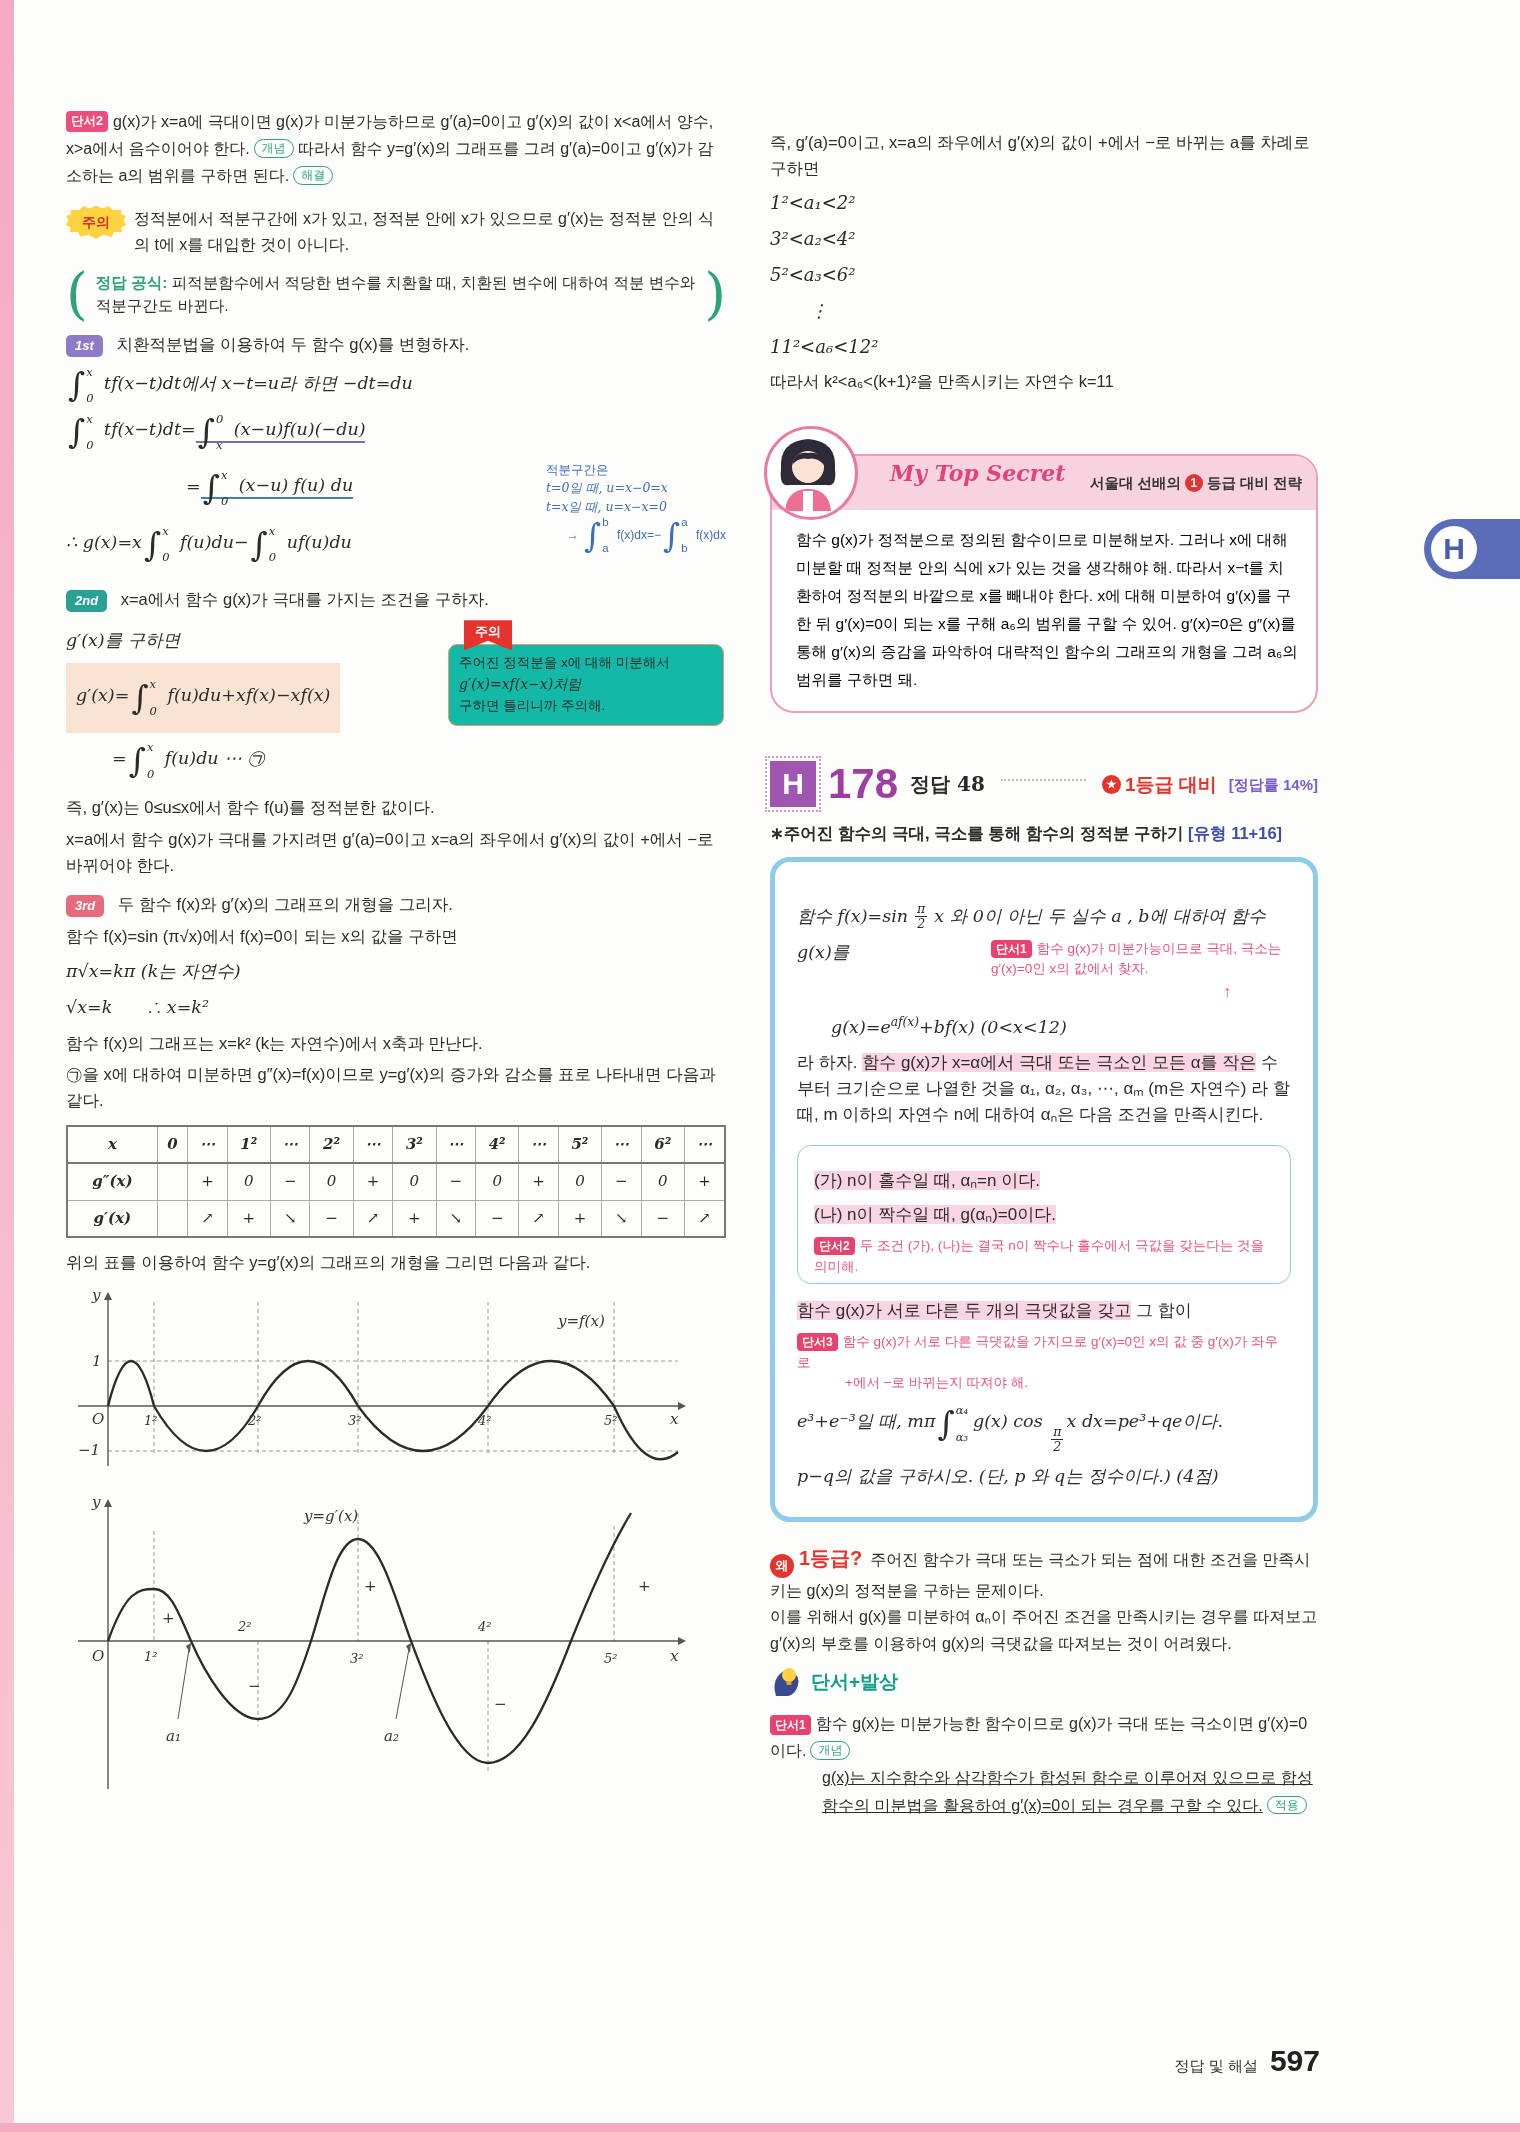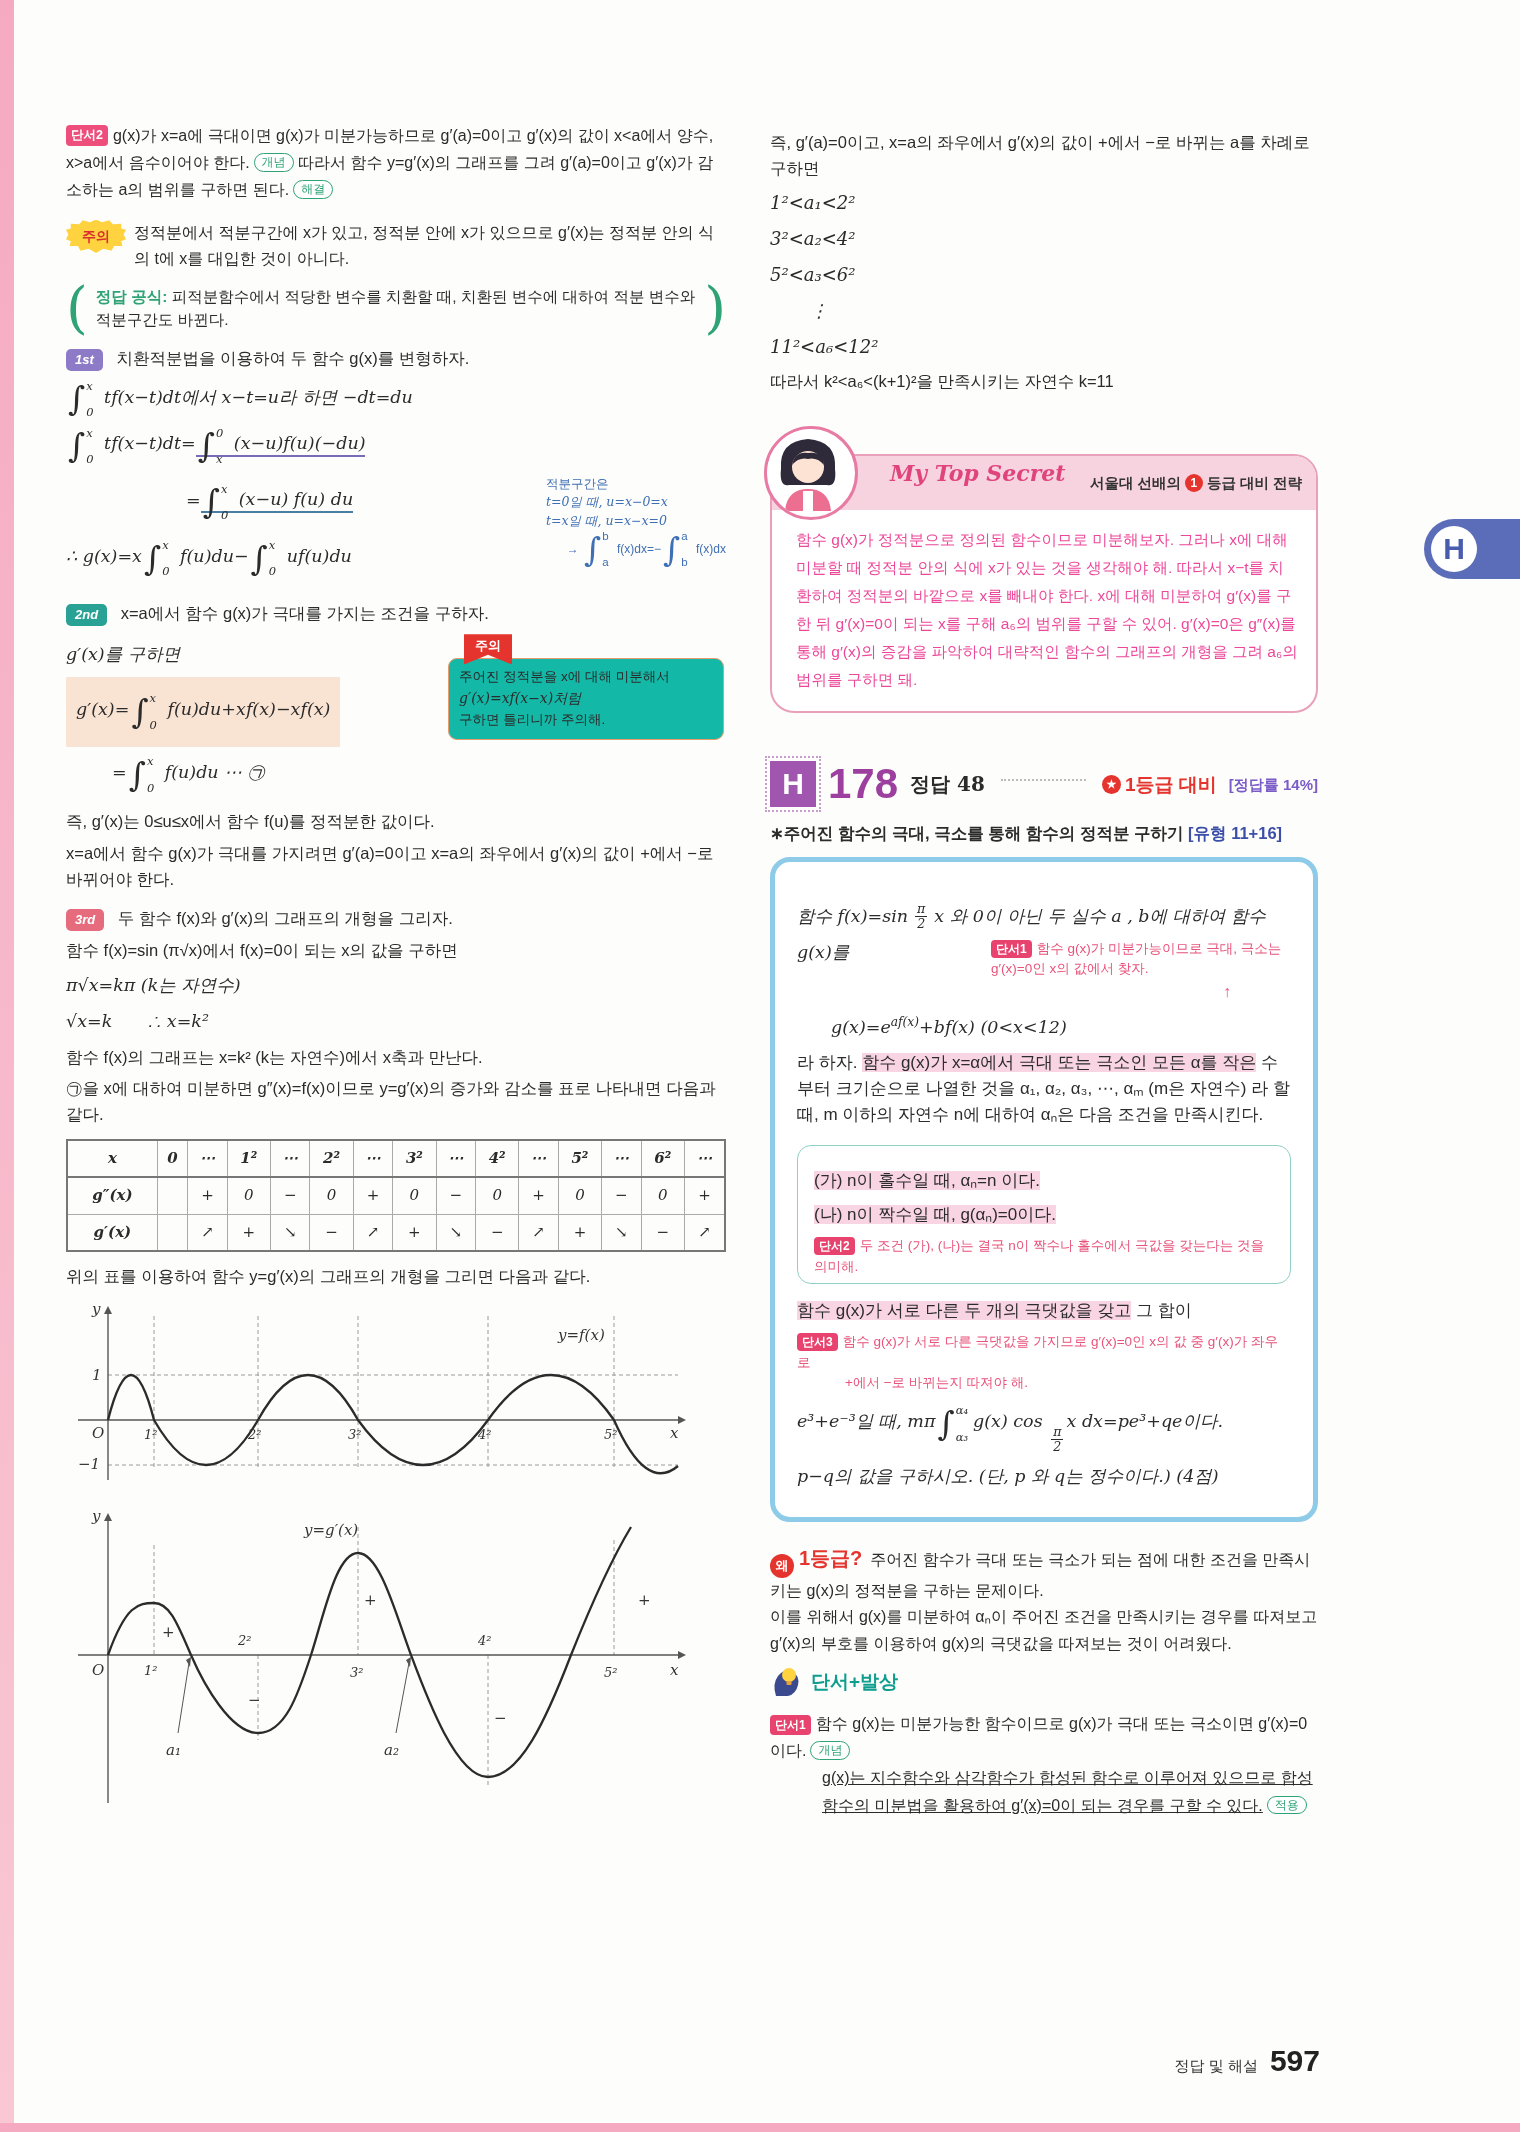--- a/index.html
+++ b/index.html
@@ -6,21 +6,21 @@
   .page{position:relative;width:1520px;height:2132px;background:#fdfdfb;overflow:hidden;
         font-family:"Liberation Sans",sans-serif;color:#2b2b2b;font-size:16.5px;line-height:1.55;}
   .pink-strip-left{position:absolute;left:0;top:0;width:14px;height:100%;
         background:linear-gradient(180deg,#f5aac2,#f9c8d4);}
   .pink-strip-bottom{position:absolute;left:0;bottom:0;width:100%;height:9px;background:#f5aac2;}
   .h-tab{position:absolute;right:0;top:519px;width:96px;height:60px;background:#5b6cb9;
         border-radius:30px 0 0 30px;display:flex;align-items:center;}
   .h-tab-circle{width:46px;height:46px;margin-left:7px;background:#fff;border-radius:50%;
         display:flex;align-items:center;justify-content:center;font-weight:bold;font-size:30px;color:#4a5cae;}
 
-  .col-left{position:absolute;left:66px;top:122px;width:660px;}
+  .col-left{position:absolute;left:66px;top:108px;width:660px;}
   .col-right{position:absolute;left:770px;top:124px;width:548px;}
 
   .math{font-family:"DejaVu Serif","Liberation Serif",serif;font-style:italic;font-size:17.5px;}
   .mline{margin:9px 0;}
   .badge-pink{display:inline-block;background:#ee4e7b;color:#fff;font-size:12.5px;font-weight:bold;
         padding:0 5px;border-radius:4px;margin-right:5px;vertical-align:2px;font-style:normal;}
   .pill{display:inline-block;border:1.3px solid #2fa376;color:#2fa376;font-size:12px;line-height:1.4;
         padding:0 7px;border-radius:11px;margin-left:4px;background:#fff;font-style:normal;vertical-align:2px;}
   .starburst{display:inline-flex;align-items:center;justify-content:center;width:60px;height:34px;flex:none;
         background:#ffd23f;color:#d8302e;font-weight:bold;font-size:14px;margin-right:8px;
@@ -72,21 +72,21 @@
 
   .ineq{font-family:"DejaVu Serif",serif;font-style:italic;font-size:18px;margin:8px 0;}
 
   .secret{position:relative;border:2px solid #e9a0ba;border-radius:24px;margin-top:60px;background:#fff;}
   .secret-head{background:#f7d2df;border-radius:21px 21px 0 0;height:54px;display:flex;
         padding:0 14px 0 118px;}
   .secret-title{font-family:"DejaVu Serif",serif;font-style:italic;font-weight:bold;color:#e0447c;font-size:22px;}
   .secret-sub{margin-left:auto;font-size:14.5px;font-weight:bold;color:#333;display:flex;align-items:center;gap:4px;}
   .numcirc{width:18px;height:18px;border-radius:50%;background:#e5332d;color:#fff;font-size:12px;
         display:inline-flex;align-items:center;justify-content:center;font-weight:bold;flex:none;}
-  .secret-body{padding:16px 18px 18px 24px;font-size:15.5px;line-height:1.8;color:#ec4899;}
+  .secret-body{padding:16px 18px 18px 24px;font-size:15.5px;line-height:1.8;color:#000000;}
   .avatar{position:absolute;left:-8px;top:-30px;width:88px;height:88px;border-radius:50%;background:#fff;
         border:3px solid #e87ba3;overflow:hidden;}
 
   .prob-head{display:flex;align-items:center;gap:12px;margin-top:48px;}
   .hbadge{width:46px;height:46px;background:#a055ae;color:#fff;font-size:30px;font-weight:bold;flex:none;
         display:flex;align-items:center;justify-content:center;outline:2px dotted #c79bce;outline-offset:3px;}
   .pnum{color:#9c3f9e;font-size:42px;font-weight:bold;line-height:1;}
   .panswer{font-size:20px;font-weight:bold;font-family:"DejaVu Serif",serif;}
   .dots{flex:1;border-bottom:2px dotted #bbb;margin:0 4px;transform:translateY(-4px);}
   .grade{color:#e5332d;font-weight:bold;font-size:19px;display:flex;align-items:center;gap:4px;white-space:nowrap;}

